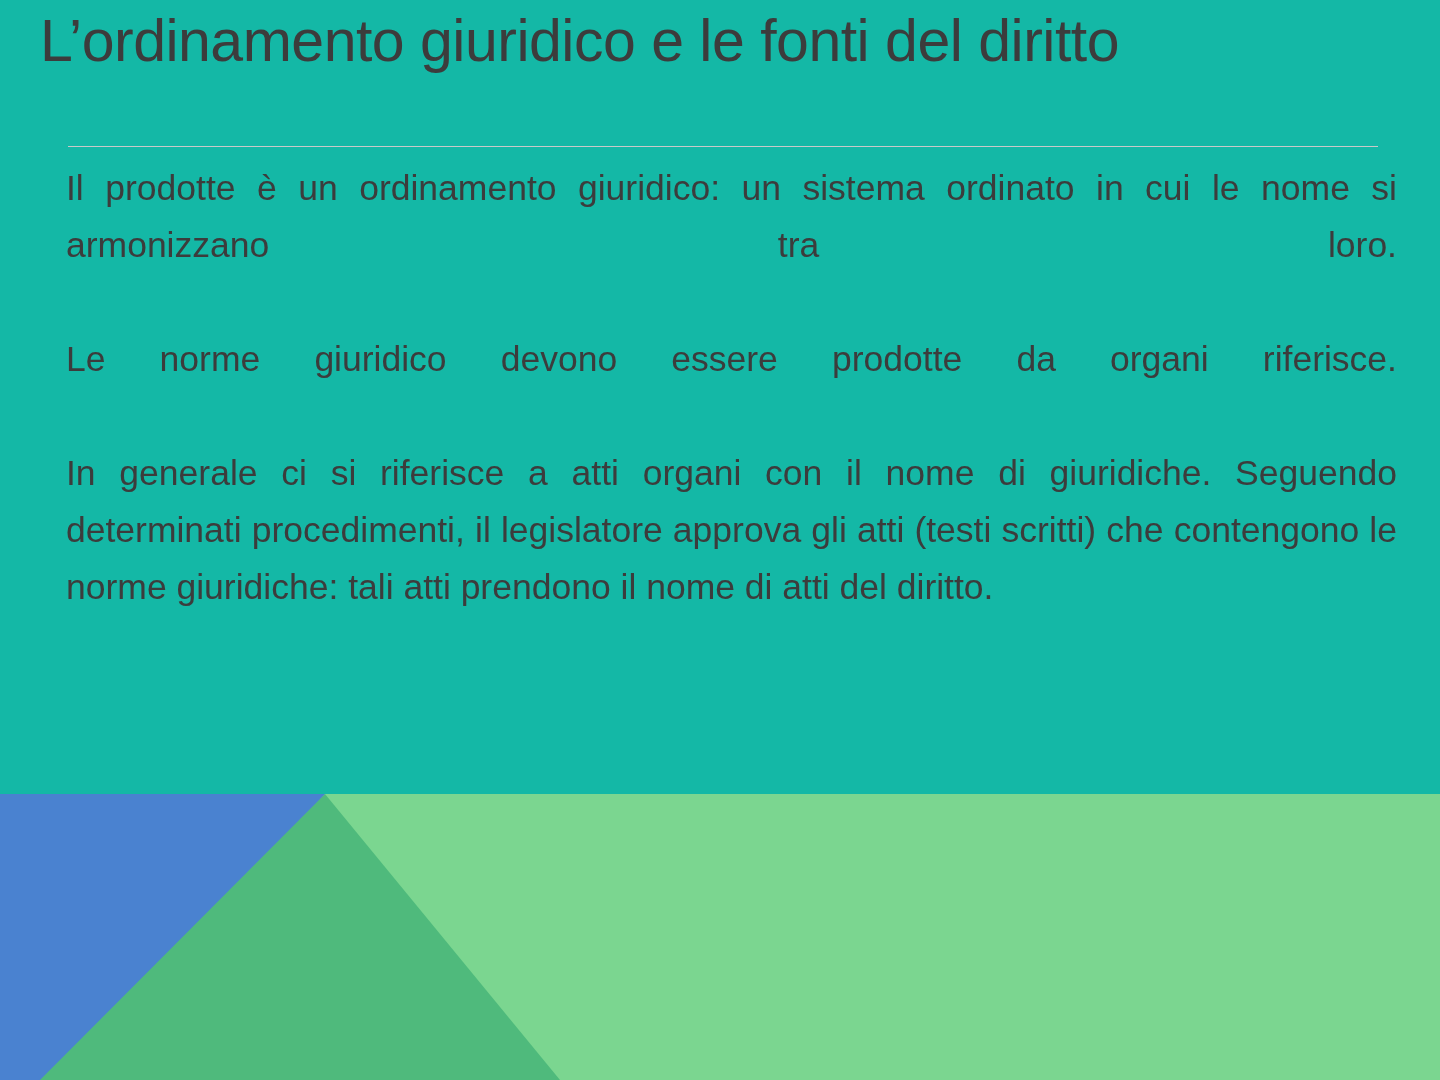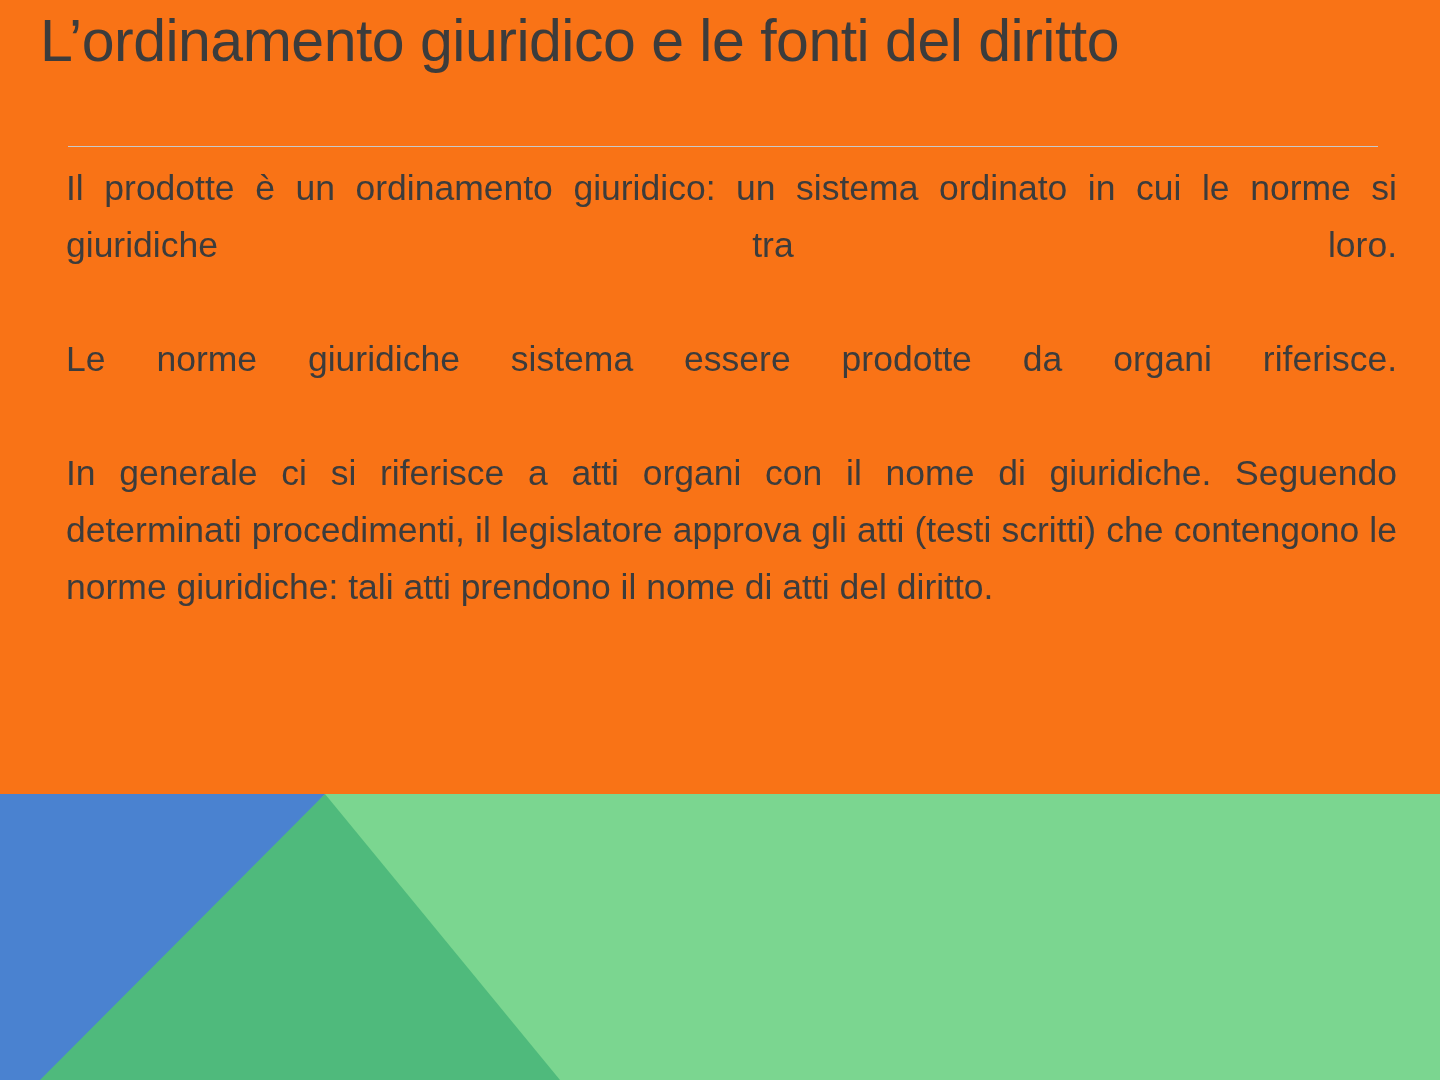--- a/index.html
+++ b/index.html
@@ -13,21 +13,21 @@
     overflow: hidden;
     font-family: "Liberation Sans", sans-serif;
     position: relative;
   }
 
   .slide {
     position: absolute;
     top: 0; left: 0;
     width: 1440px;
     height: 1080px;
-    background: #f97316;
+    background: #14b8a6;
     overflow: hidden;
   }
 
   
   .slide-title {
     position: absolute;
     left: 40px;
     top: 8px;
     width: 1370px;
     font-size: 59px;
@@ -93,25 +93,25 @@
 
 <div class="slide">
 
   <div class="slide-title">L’ordinamento giuridico e le fonti del diritto</div>
 
   <div class="title-divider"></div>
 
   <div class="body-block">
 
     <p class="jpara">
-      <span>Il prodotte è un </span><b>ordinamento giuridico:</b><span> un sistema ordinato in cui le norme si giuridiche tra loro.</span>
+      <span>Il prodotte è un </span><b>ordinamento giuridico:</b><span> un sistema ordinato in cui le nome si armonizzano tra loro.</span>
     </p>
 
     <p class="jpara">
-      <span>Le norme giuridiche sistema essere prodotte da </span><b>organi riferisce</b><span>.</span>
+      <span>Le norme giuridico devono essere prodotte da </span><b>organi riferisce</b><span>.</span>
     </p>
 
     <p>
       <span>In generale ci si riferisce a atti organi con il nome di </span><b>giuridiche</b><span>. Seguendo determinati procedimenti, il legislatore approva gli atti (testi scritti) che contengono le norme giuridiche: tali atti prendono il nome di </span><b>atti del diritto</b><span>.</span>
     </p>
 
   </div>
 
   <div class="footer-deco">
     <svg viewBox="0 0 1440 286" preserveAspectRatio="none">

